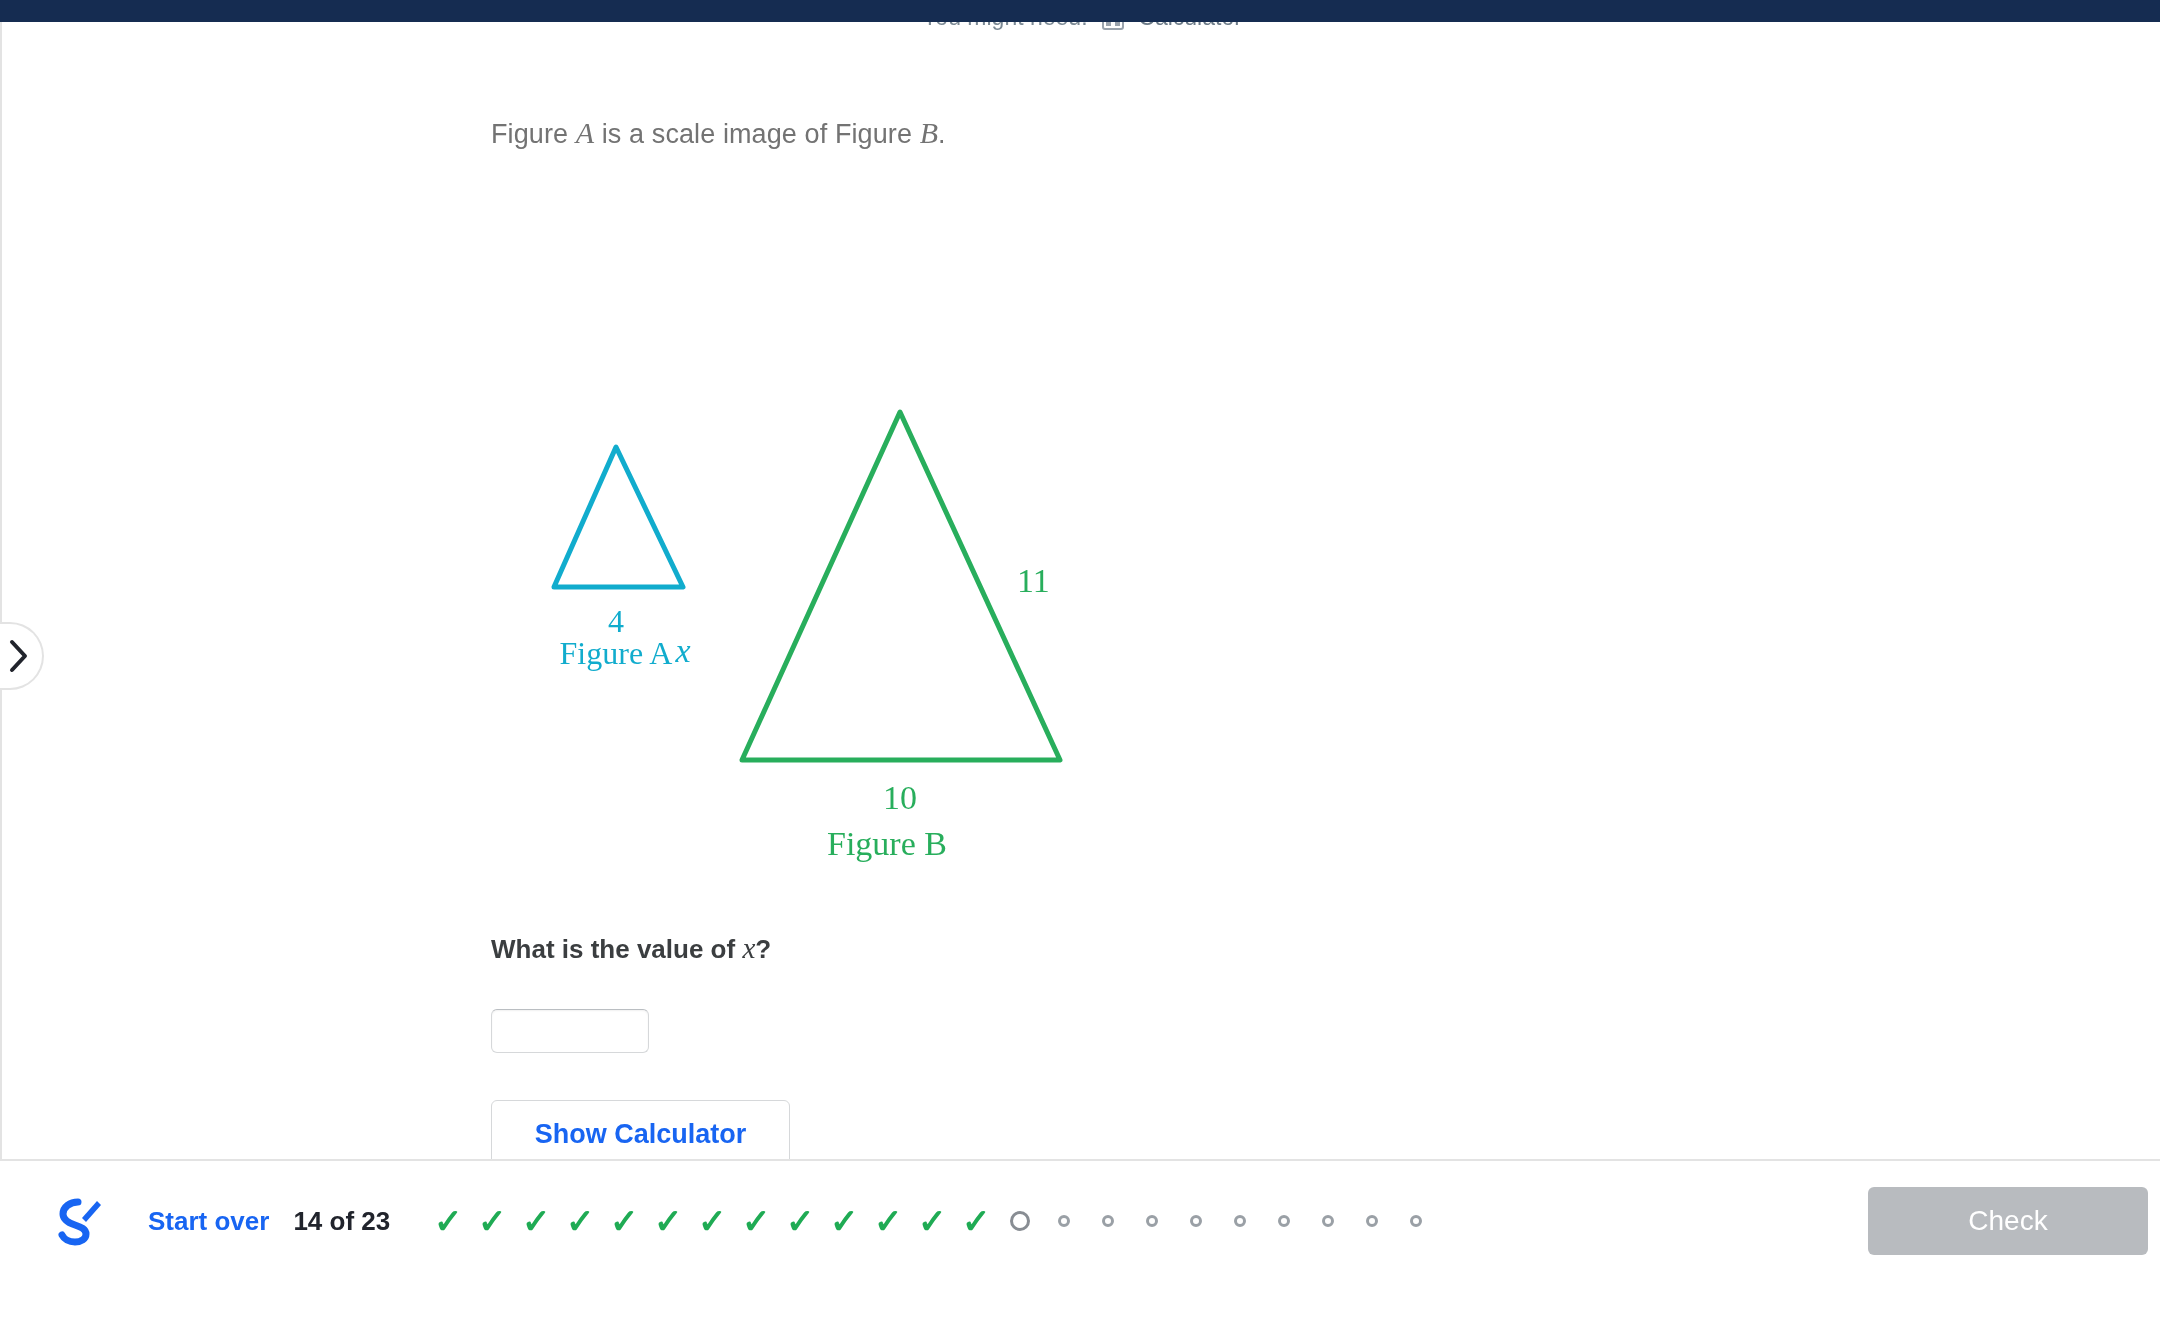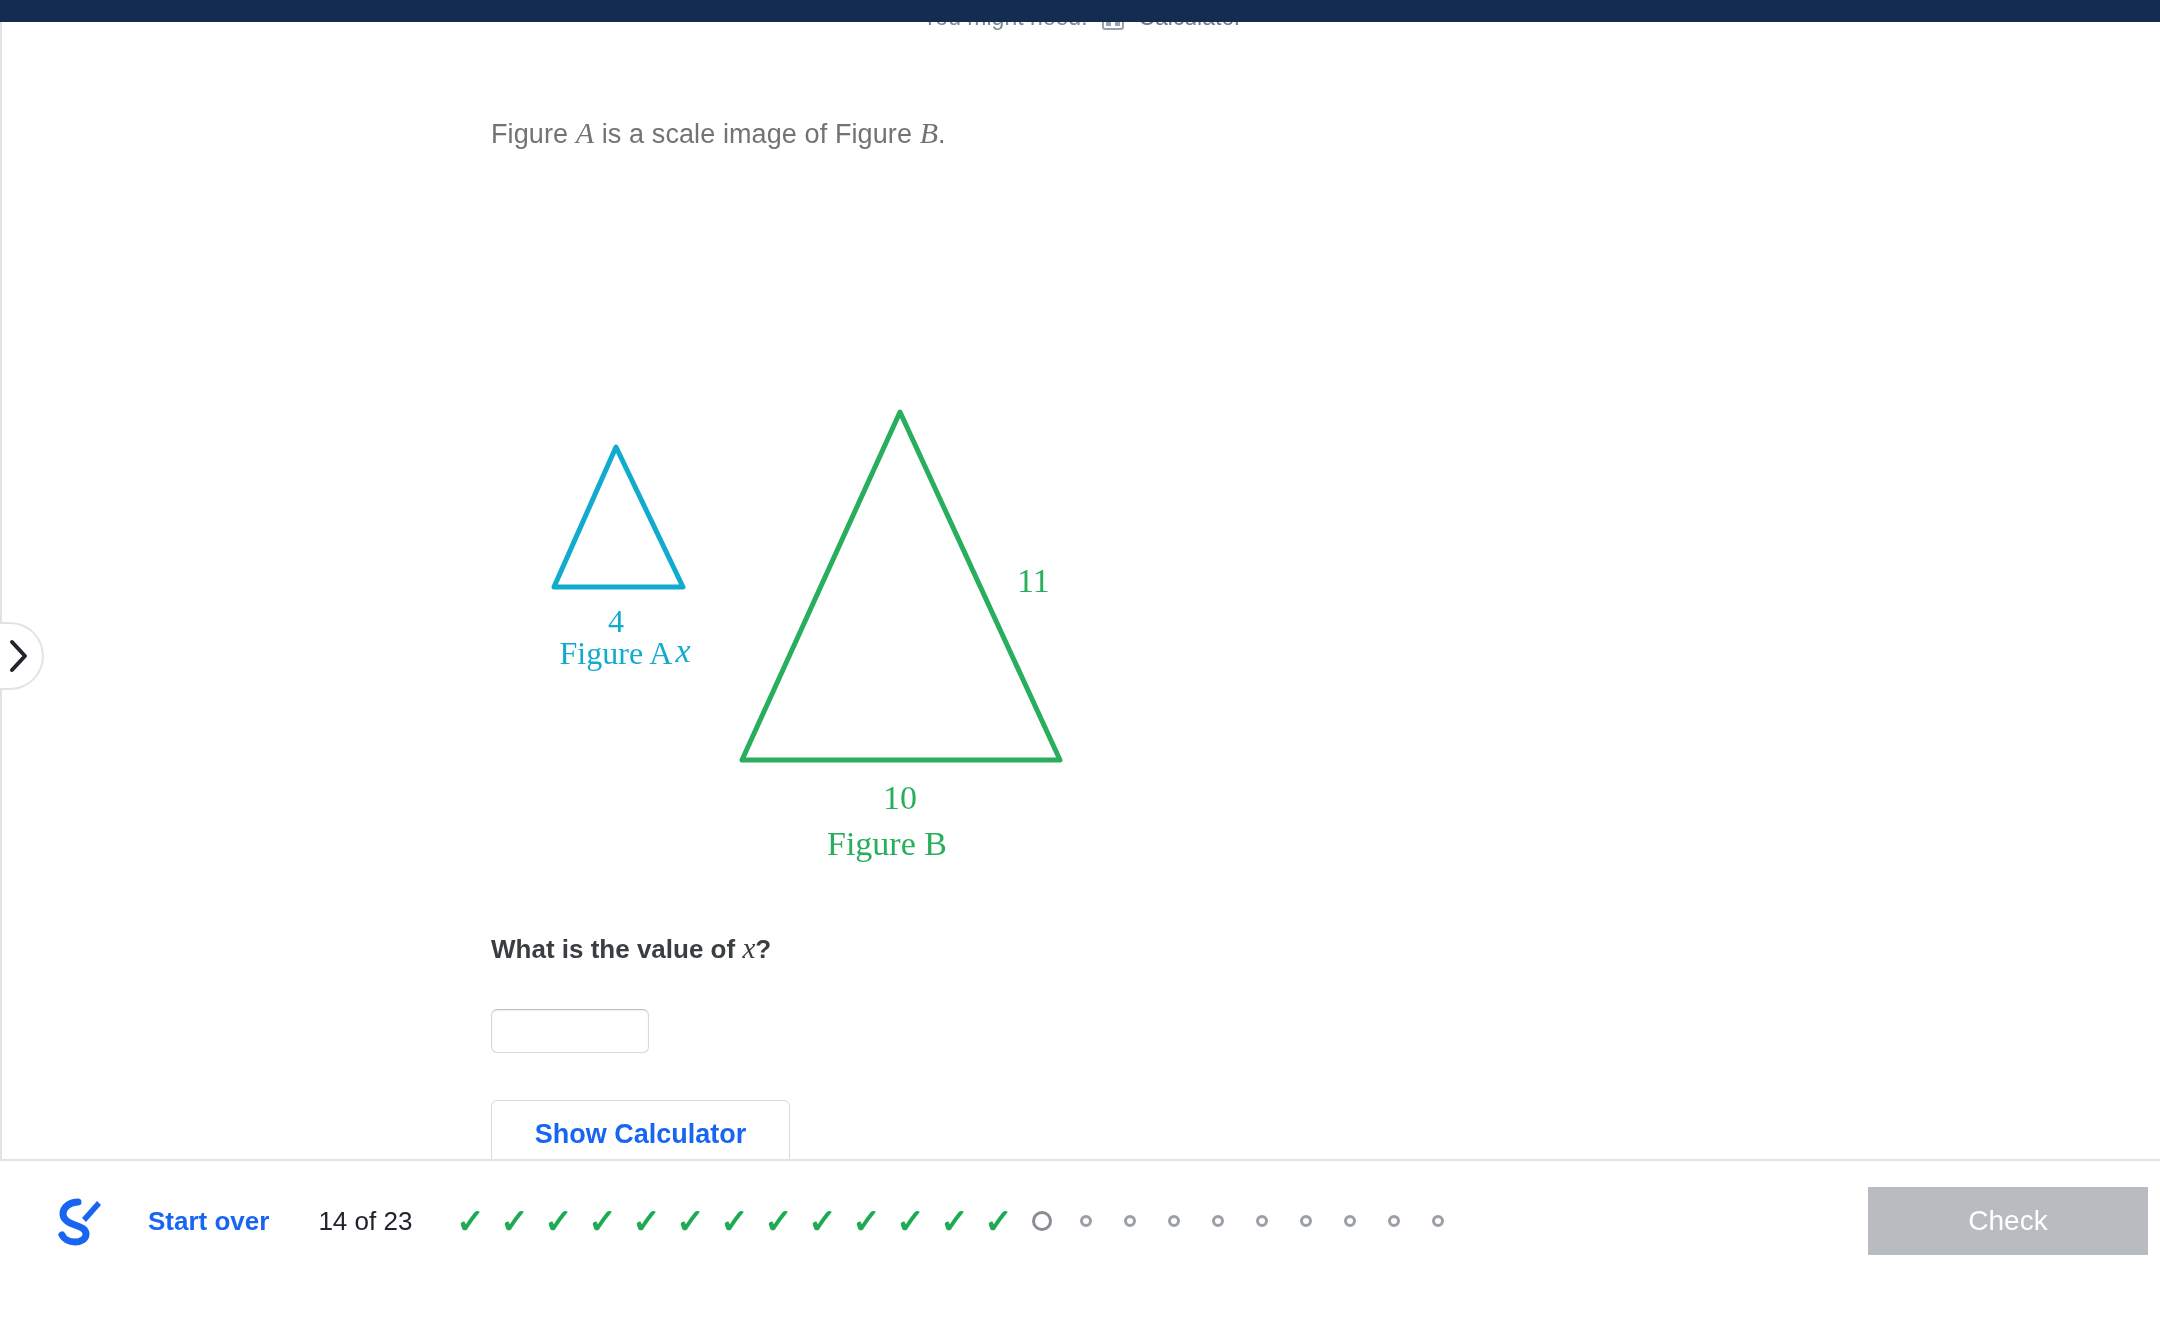--- a/index.html
+++ b/index.html
@@ -202,23 +202,23 @@
   }
   .start-over {
     margin-left: 42px;
     color: #1865f2;
     font-size: 26px;
     font-weight: bold;
     cursor: pointer;
     white-space: nowrap;
   }
   .progress-count {
-    margin-left: 49px;
+    margin-left: 24px;
     font-size: 26px;
-    font-weight: normal;
+    font-weight: bold;
     color: #21242c;
     white-space: nowrap;
     text-align: right;
   }
   .progress-dots {
     margin-left: 36px;
     display: flex;
     align-items: center;
     gap: 0px;
   }
@@ -250,21 +250,21 @@
   }
   .check-button {
     position: absolute;
     right: 12px;
     top: 26px;
     width: 280px;
     height: 68px;
     background: #b8bbbf;
     color: #ffffff;
     border: none;
-    border-radius: 1px;
+    border-radius: 6px;
     font-size: 28px;
     font-family: "Liberation Sans", sans-serif;
     cursor: default;
   }
 </style>
 </head>
 <body>
 
 <div class="topbar"></div>
 

